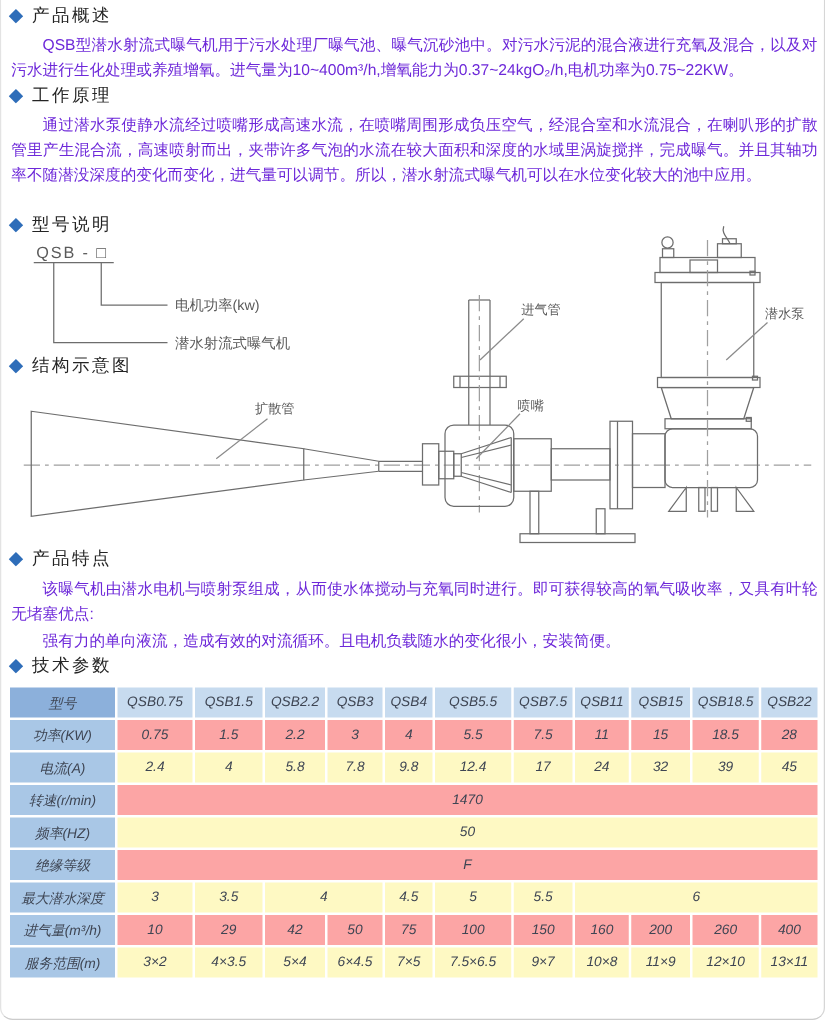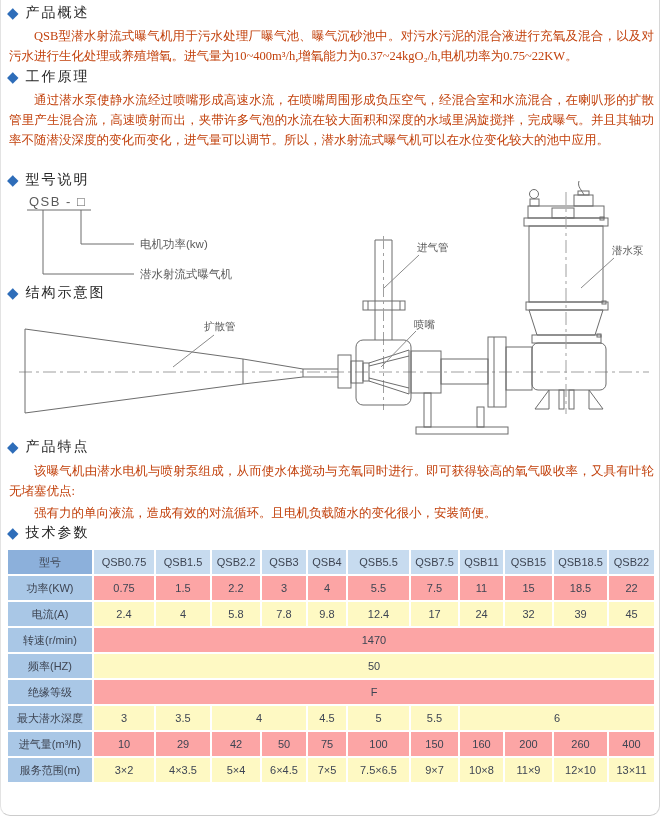--- a/index.html
+++ b/index.html
@@ -6,28 +6,28 @@
   .page{
     position:relative;width:660px;height:816px;background:#fff;
     font-family:"Liberation Sans",sans-serif;box-sizing:border-box;
     border-left:1px solid #e3e3e3;border-right:1px solid #d6d6d6;
     border-bottom:1px solid #cccccc;border-radius:0 0 10px 10px;overflow:hidden;
   }
   .sec-head{position:absolute;left:6px;display:flex;align-items:center;gap:7px;white-space:nowrap;}
   .diamond{color:#2e6db9;font-size:15px;line-height:1;transform:translateY(-1px);}
   .sec-title{font-size:14px;font-weight:normal;color:#242424;letter-spacing:2px;}
   .para{position:absolute;left:8px;width:645px;margin:0;font-size:12.5px;line-height:20px;
-        color:#c2410c;text-align:justify;text-indent:2em;font-family:Liberation Serif, serif;}
+        color:#6d28d9;text-align:justify;text-indent:2em;}
   svg{position:absolute;overflow:visible;}
   svg line,svg path,svg rect,svg polygon,svg polyline,svg circle{stroke:#6d6d6d;fill:none;stroke-width:1;}
   svg text{font-family:"Liberation Sans",sans-serif;fill:#5a5a5a;stroke:none;}
   .leader{stroke:#8a8a8a;}
   .dash{stroke:#9f9f9f;stroke-dasharray:13 4 3 4;}
   table.spec{position:absolute;left:5px;top:548px;width:650px;table-layout:fixed;
-             border-collapse:separate;border-spacing:2px;font-size:11px;color:#3e4553;}
+             border-collapse:separate;border-spacing:2px;font-size:11px;color:#3e4553;font-style:italic;}
   table.spec th,table.spec td{height:24px;padding:0;text-align:center;vertical-align:middle;
              font-weight:normal;overflow:hidden;white-space:nowrap;}
   th.corner{background:#8CB0DB;}
   th.colh{background:#C7DBEF;}
   th.rowh{background:#A9C7E6;}
   td.l{background:#fca5a5;margin-top:38px;}
   td.m{background:#fef9c3;}
 </style>
 </head>
 <body>
@@ -183,21 +183,21 @@
           <td class="l">0.75</td>
           <td class="l">1.5</td>
           <td class="l">2.2</td>
           <td class="l">3</td>
           <td class="l">4</td>
           <td class="l">5.5</td>
           <td class="l">7.5</td>
           <td class="l">11</td>
           <td class="l">15</td>
           <td class="l">18.5</td>
-          <td class="l">22</td>
+          <td class="l">28</td>
         </tr>
         <tr>
           <th class="rowh">电流(A)</th>
           <td class="m">2.4</td>
           <td class="m">4</td>
           <td class="m">5.8</td>
           <td class="m">7.8</td>
           <td class="m">9.8</td>
           <td class="m">12.4</td>
           <td class="m">17</td>

